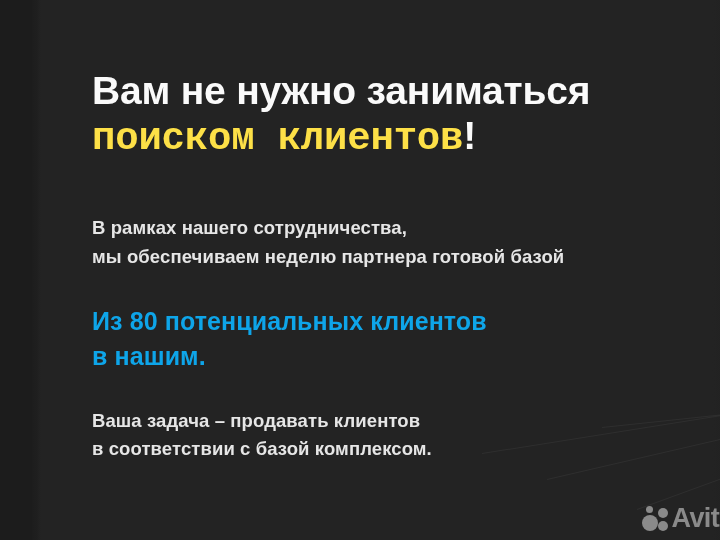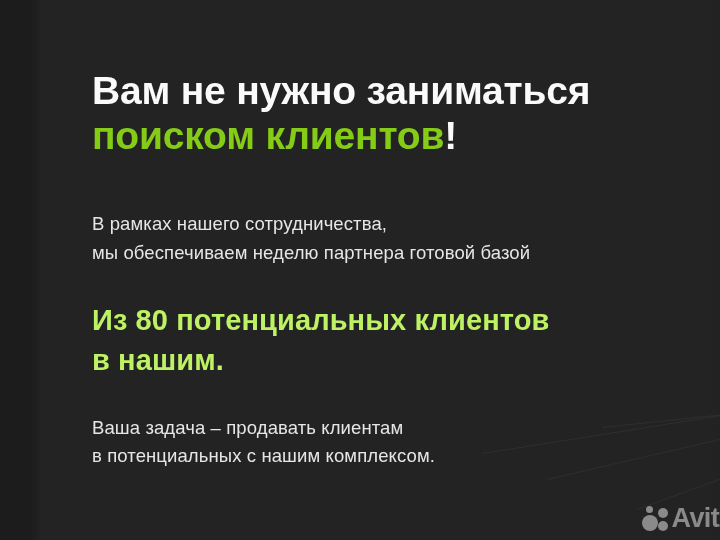--- a/index.html
+++ b/index.html
@@ -73,44 +73,45 @@
   .headline {
     margin: 0;
     padding-top: 68px;
     font-size: 39px;
     font-weight: bold;
     line-height: 1.16;
     letter-spacing: -0.2px;
     color: #FAFAFA;
   }
   .headline .accent {
-    color: #84cc16;
+    color: #fde047;
+    font-family: Liberation Mono, monospace;
   }
   .headline .bang {
     color: #FAFAFA;
   }
 
   .para {
     margin: 0;
     font-size: 18.5px;
-    font-weight: normal;
+    font-weight: bold;
     line-height: 1.52;
     color: #E6E6E6;
     letter-spacing: 0.1px;
   }
   .para.first  { padding-top: 52px; }
   .para.second { padding-top: 33px; }
 
   .highlight {
     margin: 0;
     padding-top: 33px;
-    font-size: 29px;
+    font-size: 25px;
     font-weight: bold;
     line-height: 1.40;
-    color: #bef264;
+    color: #0ea5e9;
     letter-spacing: 0.1px;
   }
 
   
   .watermark {
     position: absolute;
     right: 17px;
     bottom: 8px;
     display: flex;
     align-items: center;
@@ -168,22 +169,22 @@
       <span>В рамках нашего сотрудничества,</span><br>
       <span>мы обеспечиваем неделю партнера готовой базой</span>
     </p>
 
     <p class="highlight">
       <span>Из 80 потенциальных клиентов</span><br>
       <span>в нашим.</span>
     </p>
 
     <p class="para second">
-      <span>Ваша задача – продавать клиентам</span><br>
-      <span>в потенциальных с нашим комплексом.</span>
+      <span>Ваша задача – продавать клиентов</span><br>
+      <span>в соответствии с базой комплексом.</span>
     </p>
 
   </div>
 
   <div class="watermark">
     <span class="wm-logo">
       <i class="dot-small"></i>
       <i class="dot-mid"></i>
       <i class="dot-big"></i>
       <i class="dot-low"></i>

